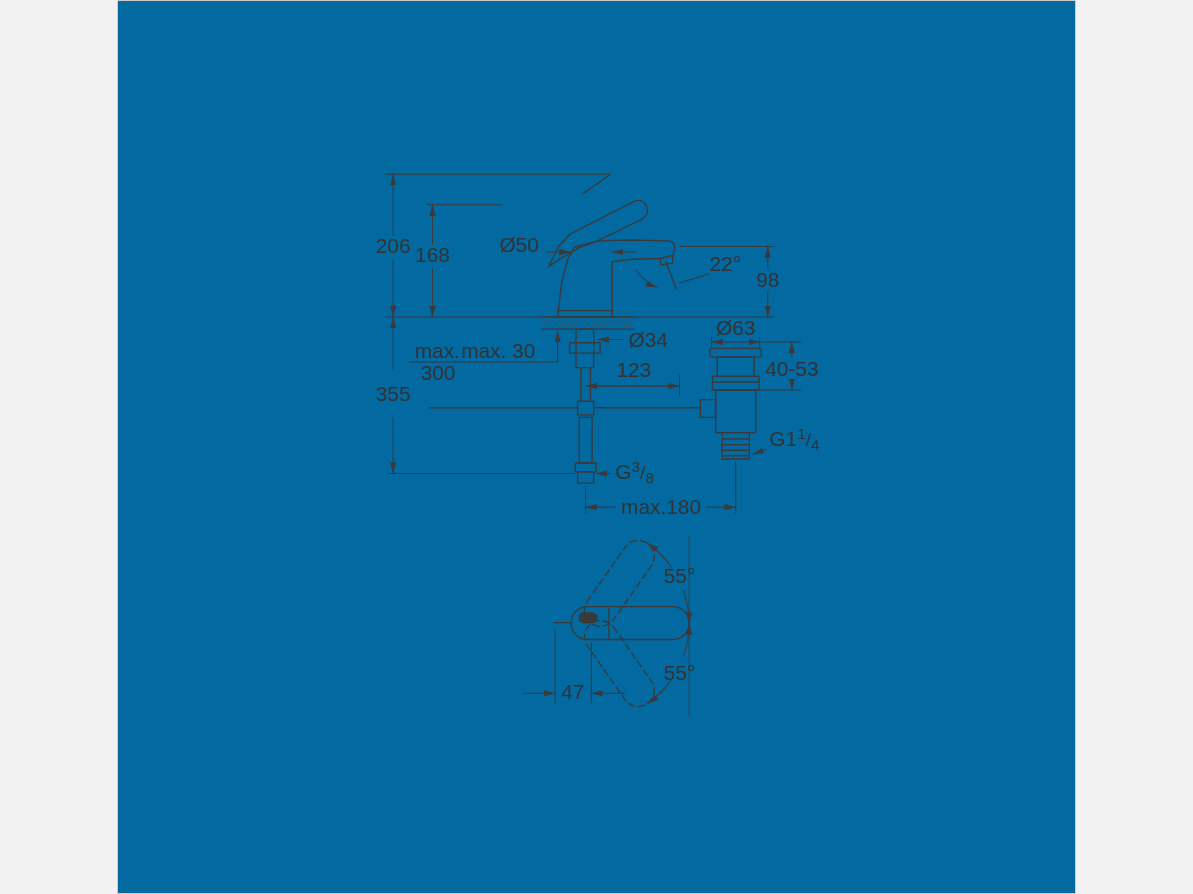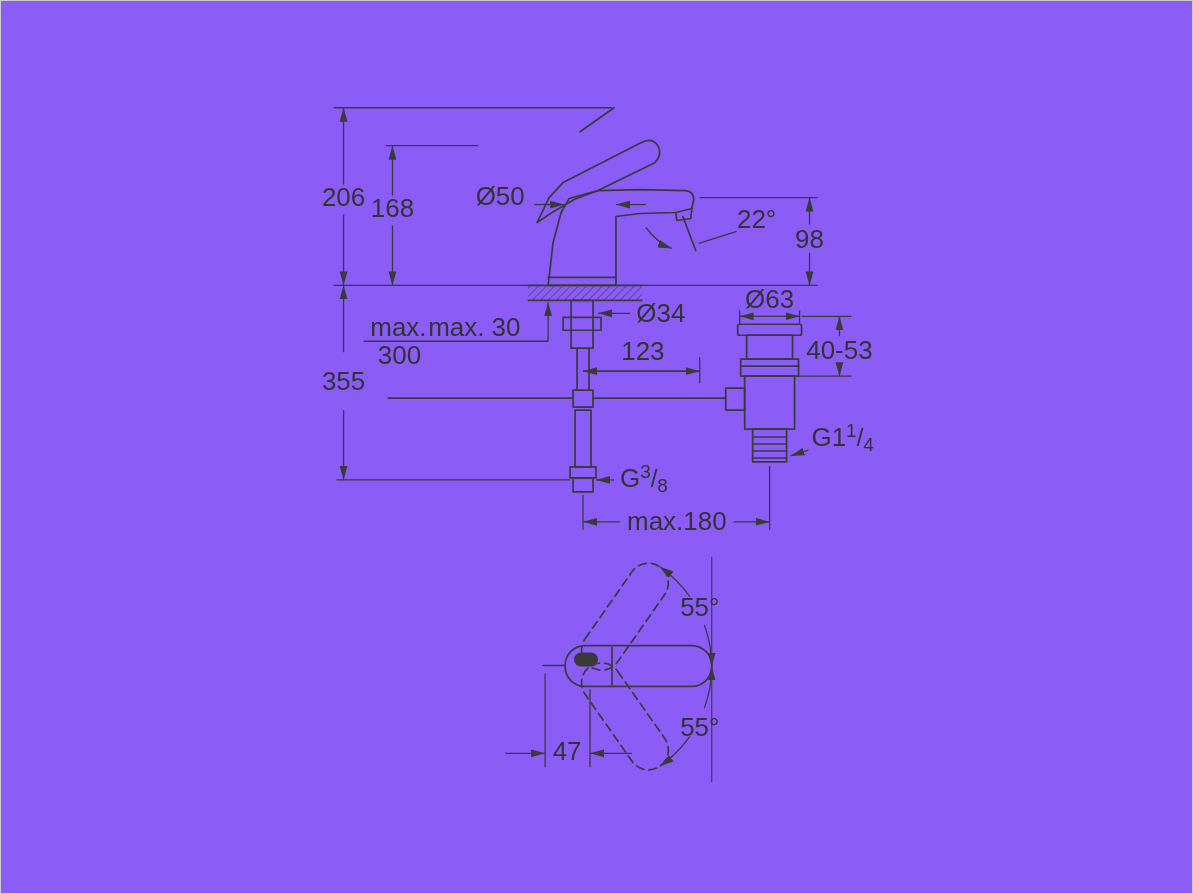--- a/index.html
+++ b/index.html
@@ -1,16 +1,16 @@
 <!DOCTYPE html>
 <html><head>
 <meta charset="utf-8">
 <style>
   html,body{margin:0;padding:0;background:#f2f2f2;}
-  .sheet{width:1193px;height:894px;margin:0 auto;background:#8b5cf6;
+  .sheet{width:959px;height:894px;margin:0 auto;background:#0369a1;
          border:1px solid #cccccc;box-sizing:border-box;position:relative;
          font-family:"Liberation Sans", sans-serif;}
   svg{display:block;width:100%;height:100%;}
   .ol{fill:none;stroke:#3a3a3a;stroke-width:1.7;stroke-linejoin:round;stroke-linecap:round;}
   .dim{fill:none;stroke:#3a3a3a;stroke-width:1.3;}
   .thin{stroke-width:1.1;}
   .dash{stroke-dasharray:8 5;}
   text{font-family:"Liberation Sans", sans-serif;font-size:26px;fill:#333333;}
   .sup{font-size:19px;}
   .slash{font-size:24px;}

